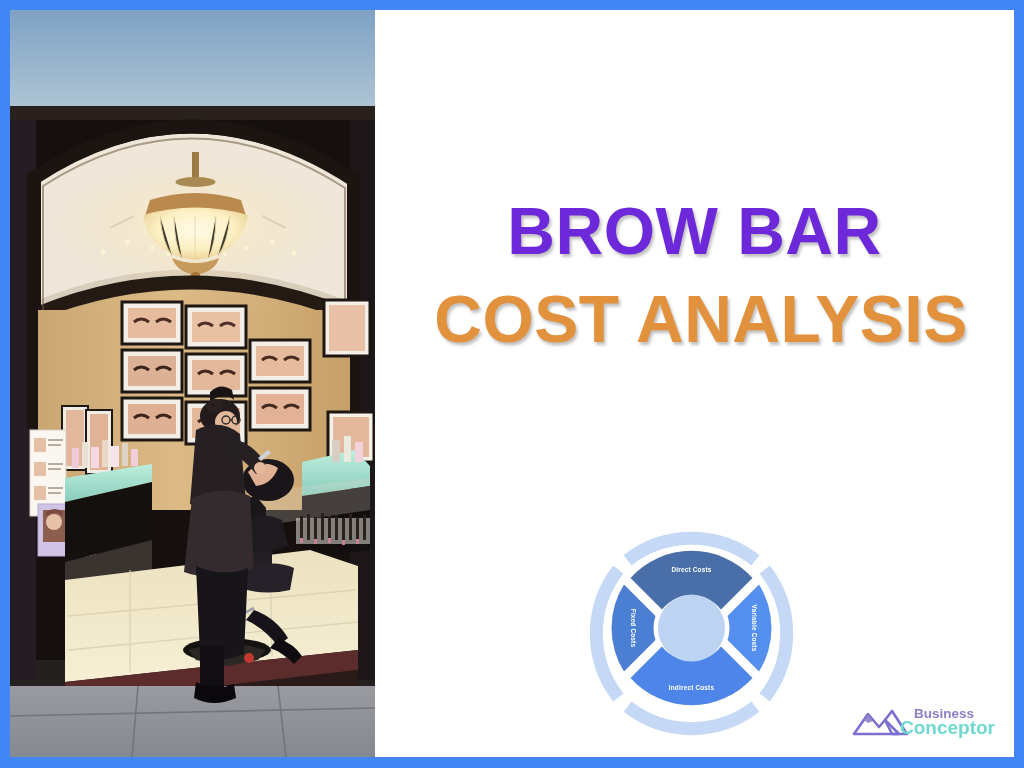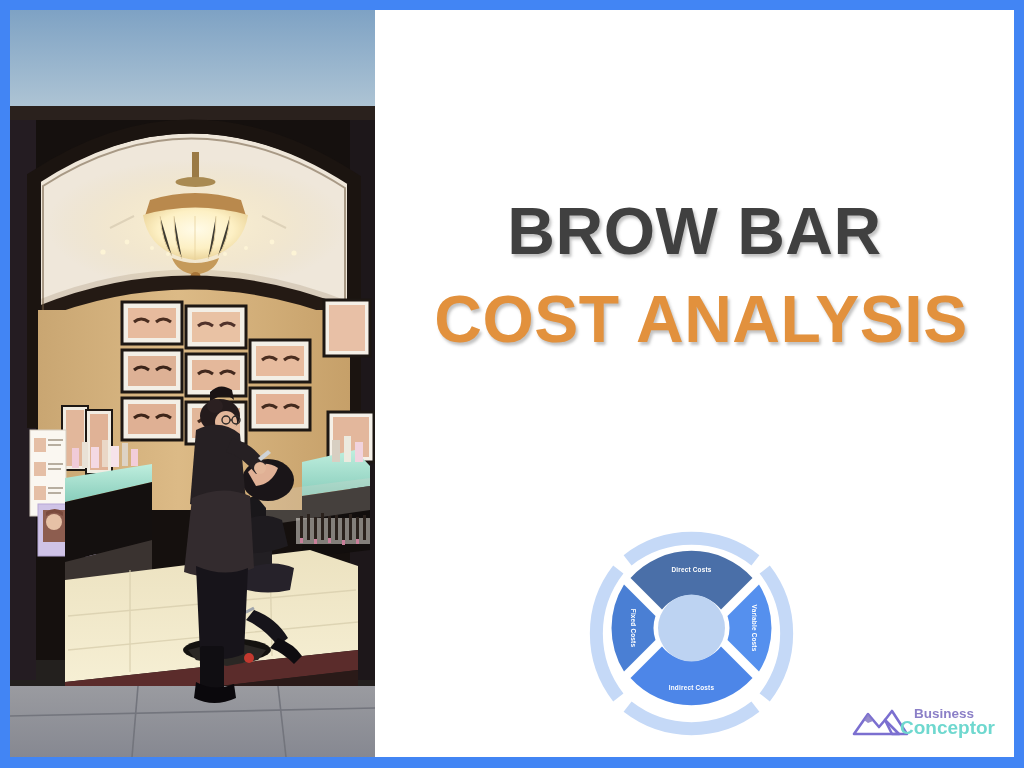--- a/index.html
+++ b/index.html
@@ -55,21 +55,21 @@
   }
   .title-line {
     font-weight:bold;
     letter-spacing:0.5px;
     line-height:1.12;
     text-shadow:2px 3px 3px rgba(120,120,120,0.45);
     white-space:nowrap;
   }
   #title-line-1 {
     font-size:66px;
-    color:#404040;
+    color:#6d28d9;
     text-align:center;
   }
   #title-line-2 {
     font-size:66px;
     color:#e2913d;
     margin-top:14px;
     padding-left:13px;
   }
 
   

